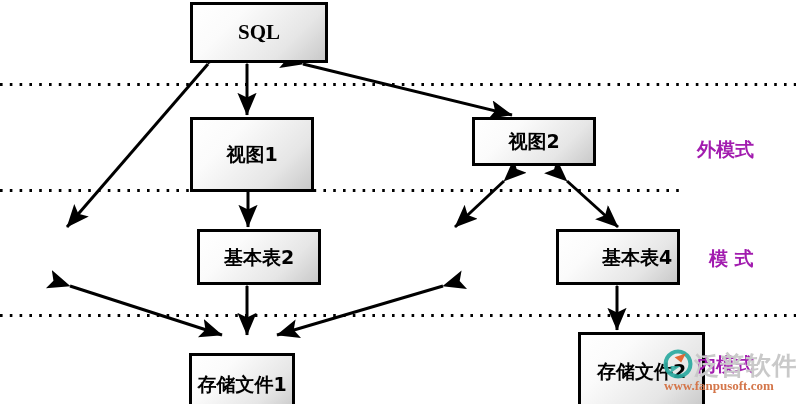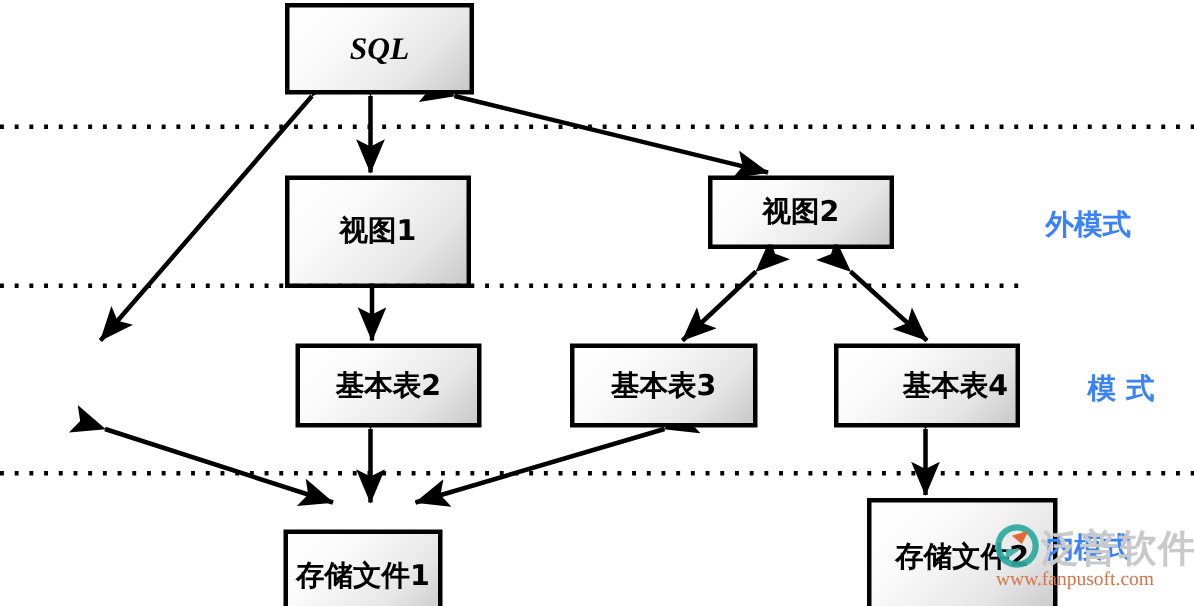--- a/index.html
+++ b/index.html
@@ -48,21 +48,21 @@
   .node-cn span {
     font-size: 19px;
     font-family: "DejaVu Sans", "Liberation Sans", sans-serif;
     font-weight: bold;
   }
   .node-file span {
     font-size: 19px;
   }
   .side-label {
     position: absolute;
-    color: #3b82f6;
+    color: #a21caf;
     font-size: 19px;
     font-weight: bold;
     font-family: "DejaVu Sans", "Liberation Sans", sans-serif;
     white-space: nowrap;
     z-index: 4;
   }
   .watermark {
     position: absolute;
     z-index: 5;
     pointer-events: none;
@@ -83,21 +83,21 @@
     color: #c9c9c9;
     font-family: "DejaVu Sans", "Liberation Sans", sans-serif;
     letter-spacing: 1px;
     white-space: nowrap;
   }
   .wm-url {
     position: absolute;
     left: 664px;
     top: 378px;
     font-size: 13px;
-    font-weight: normal;
+    font-weight: bold;
     color: #d4764a;
     font-family: "Liberation Serif", "DejaVu Serif", serif;
     white-space: nowrap;
     text-align: right;
   }
 </style>
 </head>
 <body>
 
 <div id="stage">
@@ -125,56 +125,53 @@
       <line x1="248" y1="181" x2="248" y2="227" marker-start="url(#ah)" marker-end="url(#ah2)"></line>
       <line x1="504" y1="181" x2="455" y2="227" marker-start="url(#ah)" marker-end="url(#ah2)"></line>
       <line x1="567" y1="181" x2="618" y2="227" marker-start="url(#ah)" marker-end="url(#ah2)"></line>
       <line x1="70" y1="286" x2="222" y2="335" marker-start="url(#ah)" marker-end="url(#ah2)"></line>
       <line x1="247" y1="286" x2="247" y2="335" marker-start="url(#ah)" marker-end="url(#ah2)"></line>
       <line x1="443" y1="286" x2="277" y2="335" marker-start="url(#ah)" marker-end="url(#ah2)"></line>
       <line x1="617" y1="286" x2="617" y2="330" marker-start="url(#ah)" marker-end="url(#ah2)"></line>
     </g>
   </svg>
 
-  <div class="node node-sql" style="left:190px; top:2px; width:126px; height:61px;font-style:italic;">
+  <div class="node node-sql" style="left:190px; top:2px; width:138px; height:61px;">
     <span>SQL</span>
   </div>
 
   <div class="node node-cn" style="left:190px; top:117px; width:124px; height:75px;">
     <span>视图1</span>
   </div>
 
   <div class="node node-cn" style="left:472px; top:117px; width:124px; height:49px;">
     <span>视图2</span>
   </div>
 
 
   <div class="node node-cn" style="left:197px; top:229px; width:124px; height:56px;text-align:center;">
     <span>基本表2</span>
   </div>
 
-  <div class="node node-cn" style="left:380px; top:229px; width:125px; height:56px;">
-    <span>基本表3</span>
-  </div>
 
   <div class="node node-cn" style="left:556px; top:229px; width:124px; height:56px;padding-left:38px;">
     <span>基本表4</span>
   </div>
 
   <div class="node node-cn node-file" style="left:189px; top:353px; width:106px; height:62px;">
     <span>存储文件1</span>
   </div>
 
   <div class="node node-cn node-file" style="left:578px; top:332px; width:127px; height:79px;">
     <span>存储文件2</span>
   </div>
 
   <div class="side-label" style="left:697px; top:137px;">外模式</div>
 
-  <div class="side-label" style="left:725px; top:246px;">模 式</div>
+  <div class="side-label" style="left:709px; top:246px;">模 式</div>
 
   <div class="side-label" style="left:697px; top:352px;">内模式</div>
 
   <div class="watermark">
     <svg class="wm-logo" viewBox="0 0 34 34" xmlns="http://www.w3.org/2000/svg">
       <path d="M17 2.5 a14.5 14.5 0 1 0 0.01 0 Z M17 6.6 a10.4 10.4 0 1 1 -0.01 0 Z" fill="#2aa9a0" opacity="0.92"></path>
       <path d="M13.6 10.2 L24.8 6.6 L20.2 15.6 Z" fill="#e2622a" opacity="0.95"></path>
       <path d="M9.6 19.0 L19.6 19.0 L9.6 26.0 Z" fill="#2aa9a0" opacity="0.85"></path>
     </svg>
     <div class="wm-cn">泛普软件</div>

